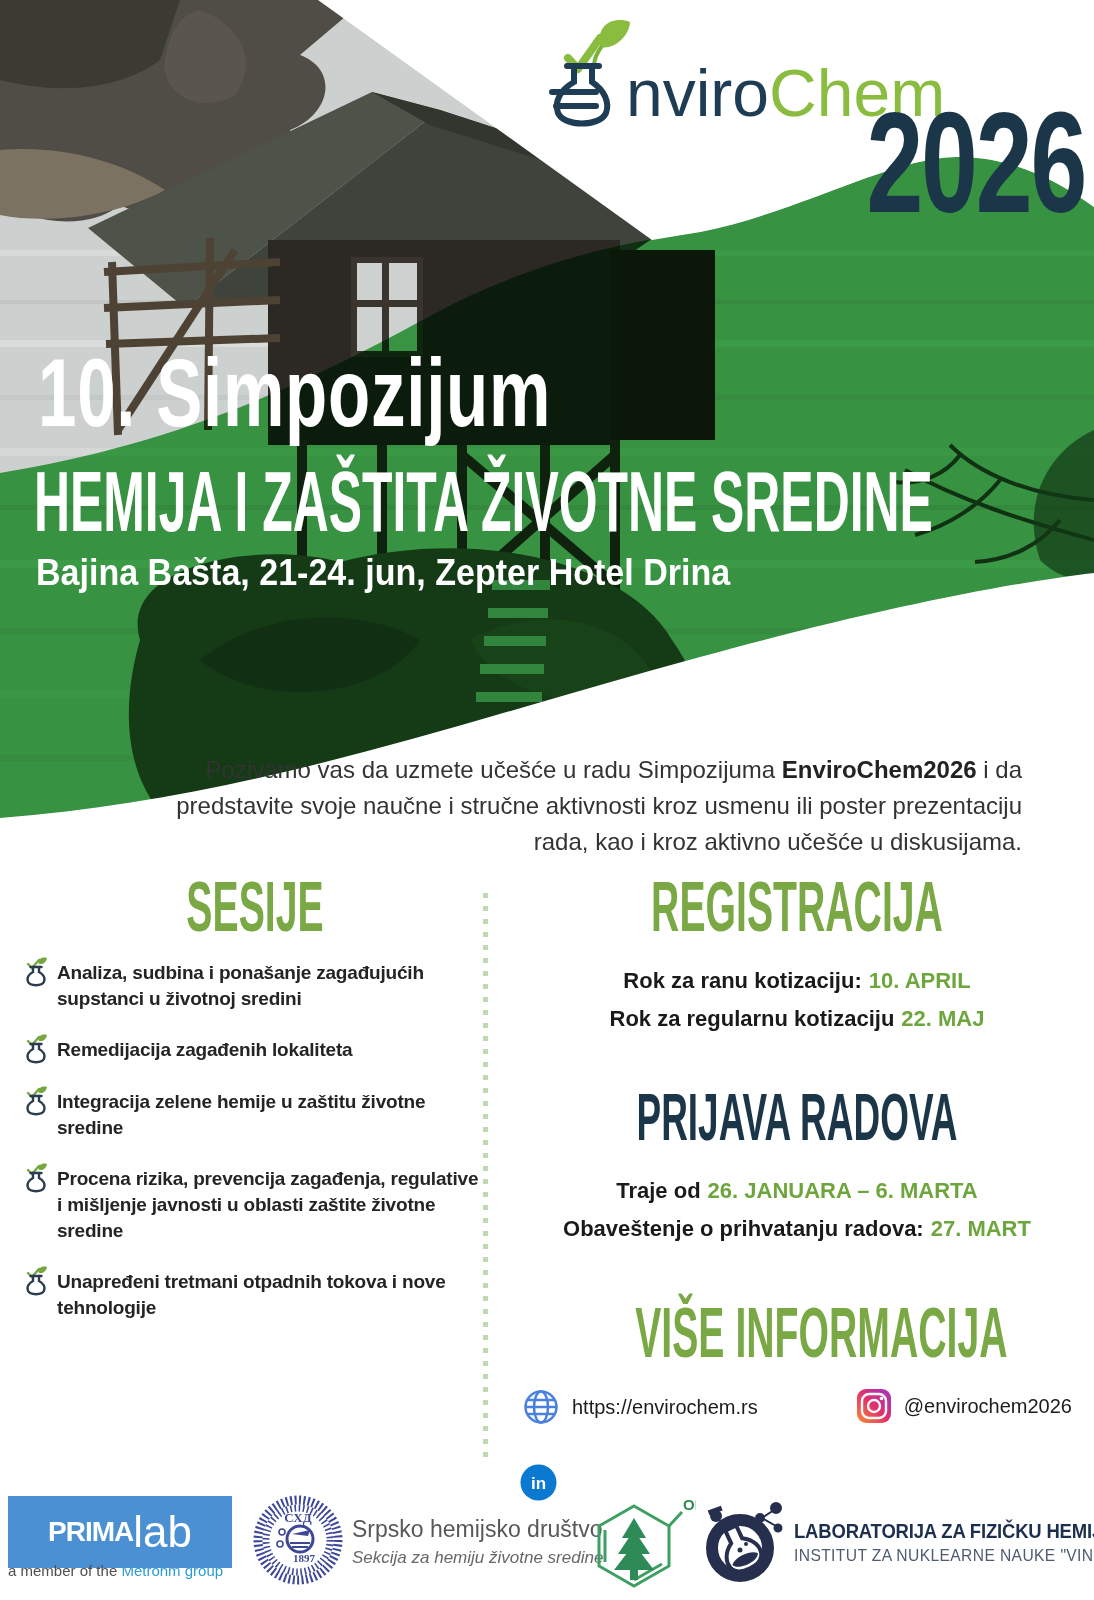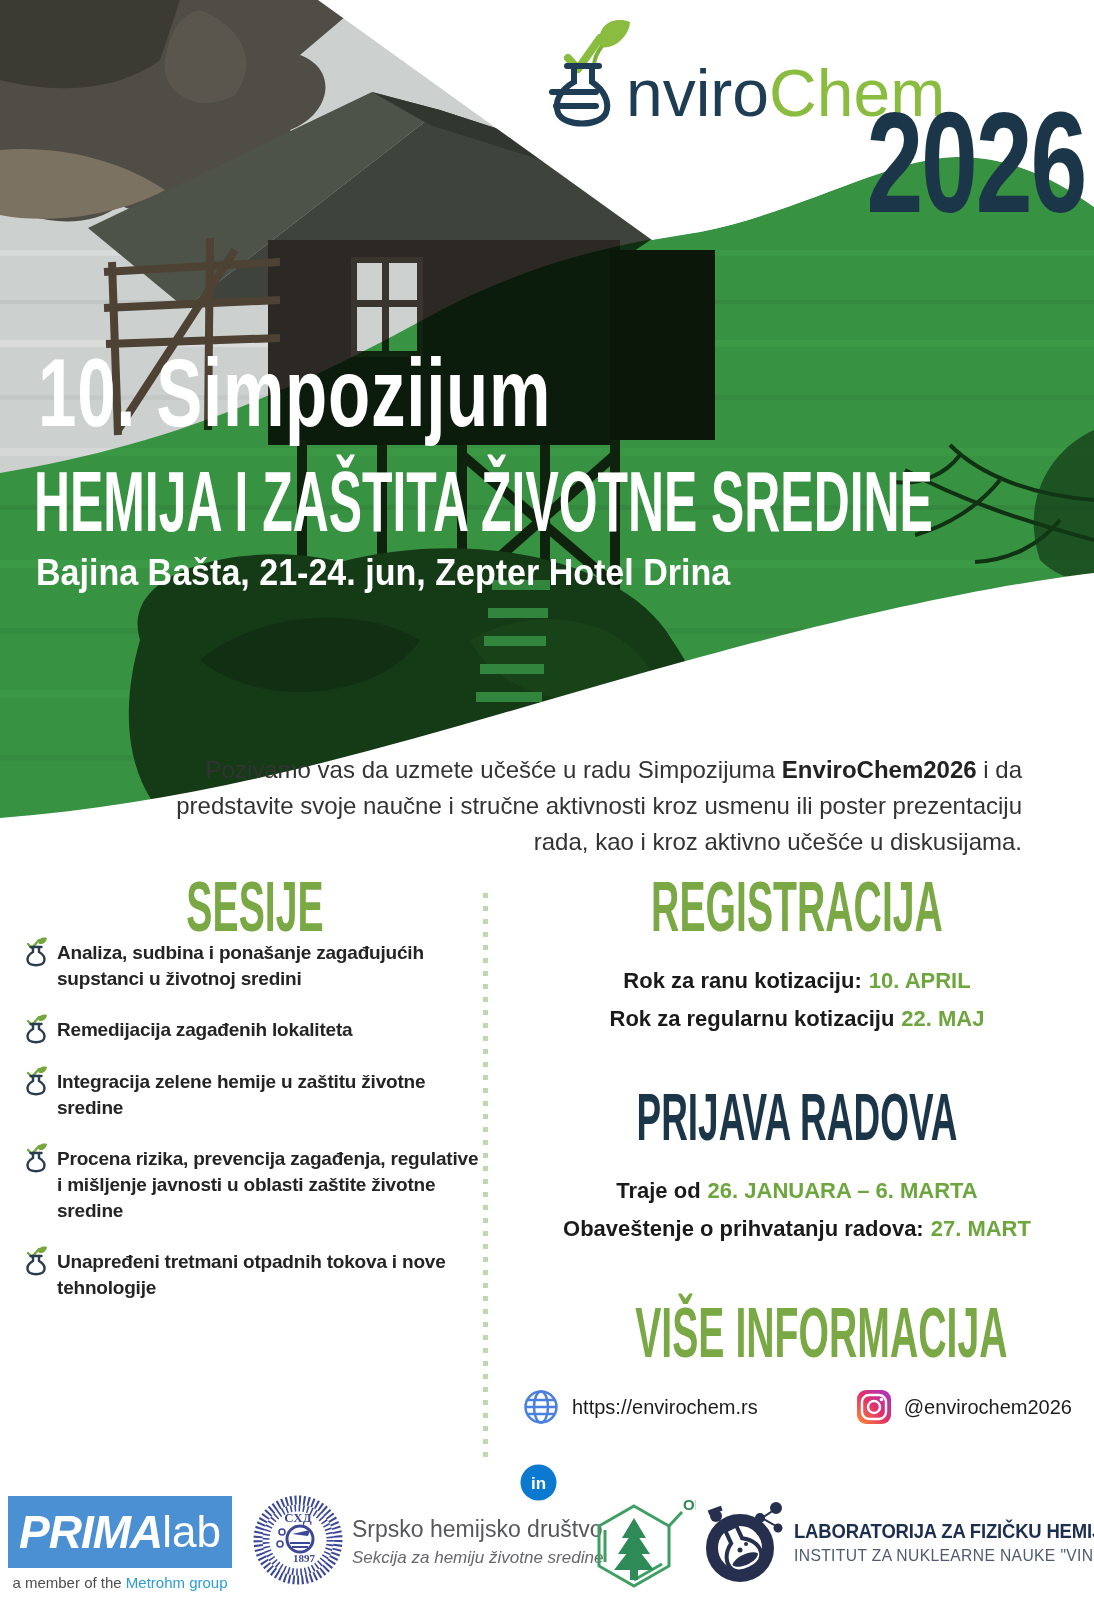--- a/index.html
+++ b/index.html
@@ -23,45 +23,45 @@
        font-size:142px;font-weight:900;line-height:1;white-space:nowrap;
        transform:scaleX(.72);transform-origin:right center;letter-spacing:-3px;}
   
   .intro{position:absolute;right:72px;top:752px;width:850px;text-align:right;
        font-size:24px;line-height:36px;color:#333;}
   .intro b{color:#222;}
   
   .h-cond{white-space:nowrap;font-weight:800;line-height:66px;}
   .col-left{position:absolute;left:24px;top:874px;width:462px;}
   .col-left .h-cond{font-size:70px;color:#79a844;text-align:center;transform:scaleX(.56);transform-origin:50% 50%;}
-  .sessions{list-style:none;margin:0 0 0 0;padding:0;}
+  .sessions{list-style:none;margin:20px 0 0 0;padding:0;}
   .sessions li{display:flex;gap:9px;margin-bottom:25px;font-size:19px;line-height:26px;
        font-weight:700;color:#242424;letter-spacing:-.2px;}
   .sessions .flask{flex:0 0 24px;margin-top:-3px;}
   .divider{position:absolute;left:483px;top:893px;width:5px;height:572px;
        background:repeating-linear-gradient(to bottom,#bcd9b0 0 5px,transparent 5px 13px);}
   .col-right{position:absolute;left:508px;top:874px;width:578px;text-align:center;}
   .col-right .h-cond{transform:scaleX(.56);transform-origin:50% 50%;}
   .h-green{color:#79a844;font-size:70px;}
   .h-navy{color:#1b3648;font-size:66px;}
   .dates{margin-top:22px;font-size:22px;line-height:38px;font-weight:700;color:#1a1a1a;}
   .date-green{color:#6da63c;margin-left:7px;}
   .mt1{margin-top:46px;}
   .mt2{margin-top:52px;}
-  .social1{margin-top:22px;display:flex;justify-content:space-between;align-items:center;padding:0 14px;}
+  .social1{margin-top:22px;display:flex;justify-content:space-between;align-items:flex-start;padding:0 14px;}
   .social2{margin-top:38px;display:flex;align-items:center;gap:18px;padding-left:12px;}
   .soc-group{display:flex;align-items:center;gap:12px;}
   .soc-txt{font-size:20px;color:#1c1c1c;}
   
   .footer{position:absolute;left:0;top:1490px;width:1094px;height:110px;}
   .primalab{position:absolute;left:8px;top:6px;width:224px;height:72px;background:#4a90d2;
        display:flex;align-items:center;justify-content:center;}
-  .primalab .p1{color:#fff;font-size:46px;font-weight:900;letter-spacing:-1px;font-style:italic;}
+  .primalab .p1{color:#fff;font-size:28px;font-weight:900;letter-spacing:-1px;}
   .primalab .p2{color:#fff;font-size:44px;font-weight:300;letter-spacing:0px;}
-  .prima-tag{position:absolute;left:8px;top:84px;width:224px;text-align:center;font-size:15px;color:#4e4e50;}
+  .prima-tag{position:absolute;left:8px;top:72px;width:224px;text-align:left;font-size:15px;color:#4e4e50;}
   .prima-tag b{color:#2b9cd8;font-weight:400;}
   .shd-seal{position:absolute;left:252px;top:4px;}
   .shd-text{position:absolute;left:352px;top:26px;}
   .shd-name{font-size:23px;color:#57585a;}
   .shd-sec{font-size:17px;color:#66676a;font-style:italic;margin-top:5px;}
   .phenol{position:absolute;left:584px;top:2px;}
   .vinca{position:absolute;left:700px;top:8px;display:flex;align-items:center;}
   .vinca-text{margin-left:8px;}
   .vinca-l1{font-size:21px;font-weight:800;color:#1c2f4e;white-space:nowrap;
        transform:scaleX(.88);transform-origin:left center;letter-spacing:-.2px;}

